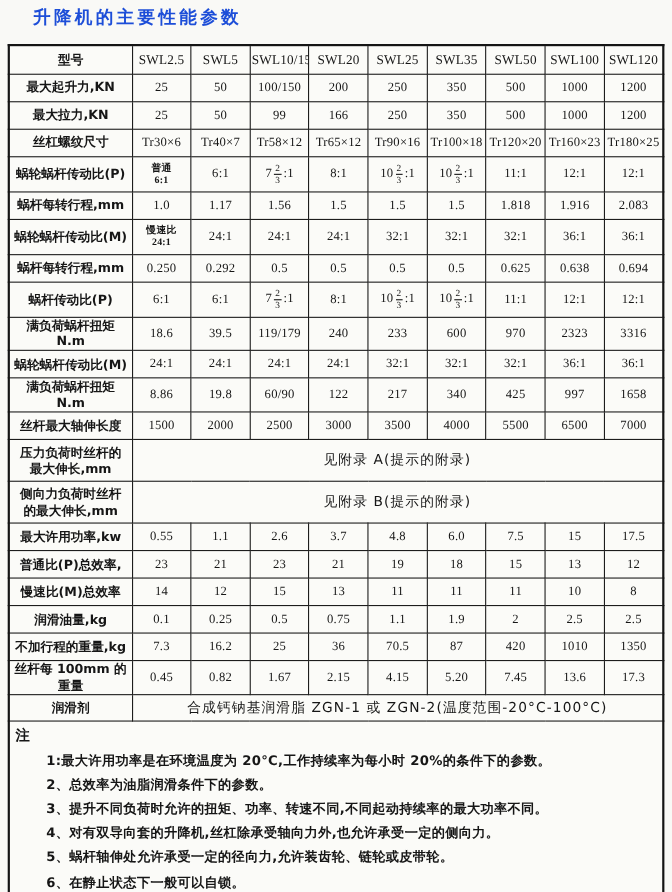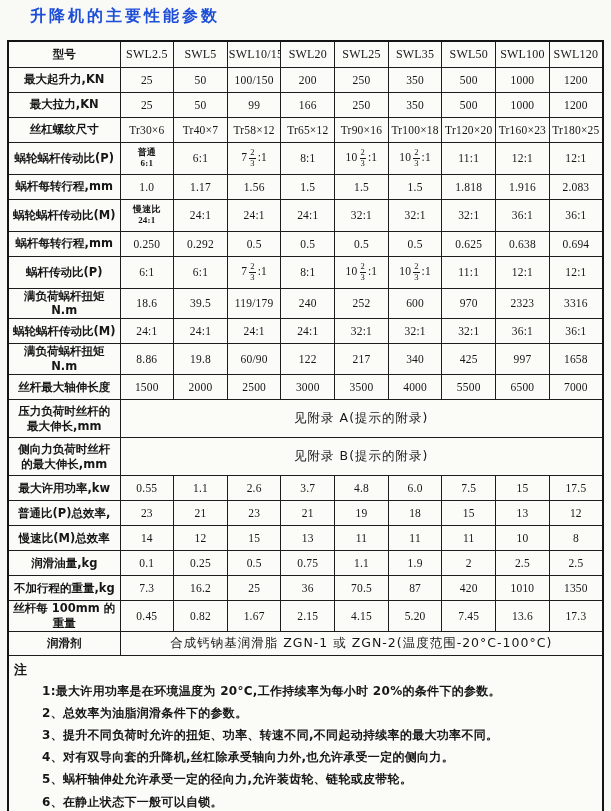--- a/index.html
+++ b/index.html
@@ -208,21 +208,21 @@
           <td class="val">11:1</td>
           <td class="val">12:1</td>
           <td class="val">12:1</td>
         </tr>
         <tr style="height: 25px;">
           <td class="lbl">满负荷蜗杆扭矩 N.m</td>
           <td class="val">18.6</td>
           <td class="val">39.5</td>
           <td class="val">119/179</td>
           <td class="val">240</td>
-          <td class="val">252</td>
+          <td class="val">233</td>
           <td class="val">600</td>
           <td class="val">970</td>
           <td class="val">2323</td>
           <td class="val">3316</td>
         </tr>
         <tr style="height: 25px;">
           <td class="lbl">蜗轮蜗杆传动比(M)</td>
           <td class="val">24:1</td>
           <td class="val">24:1</td>
           <td class="val">24:1</td>

